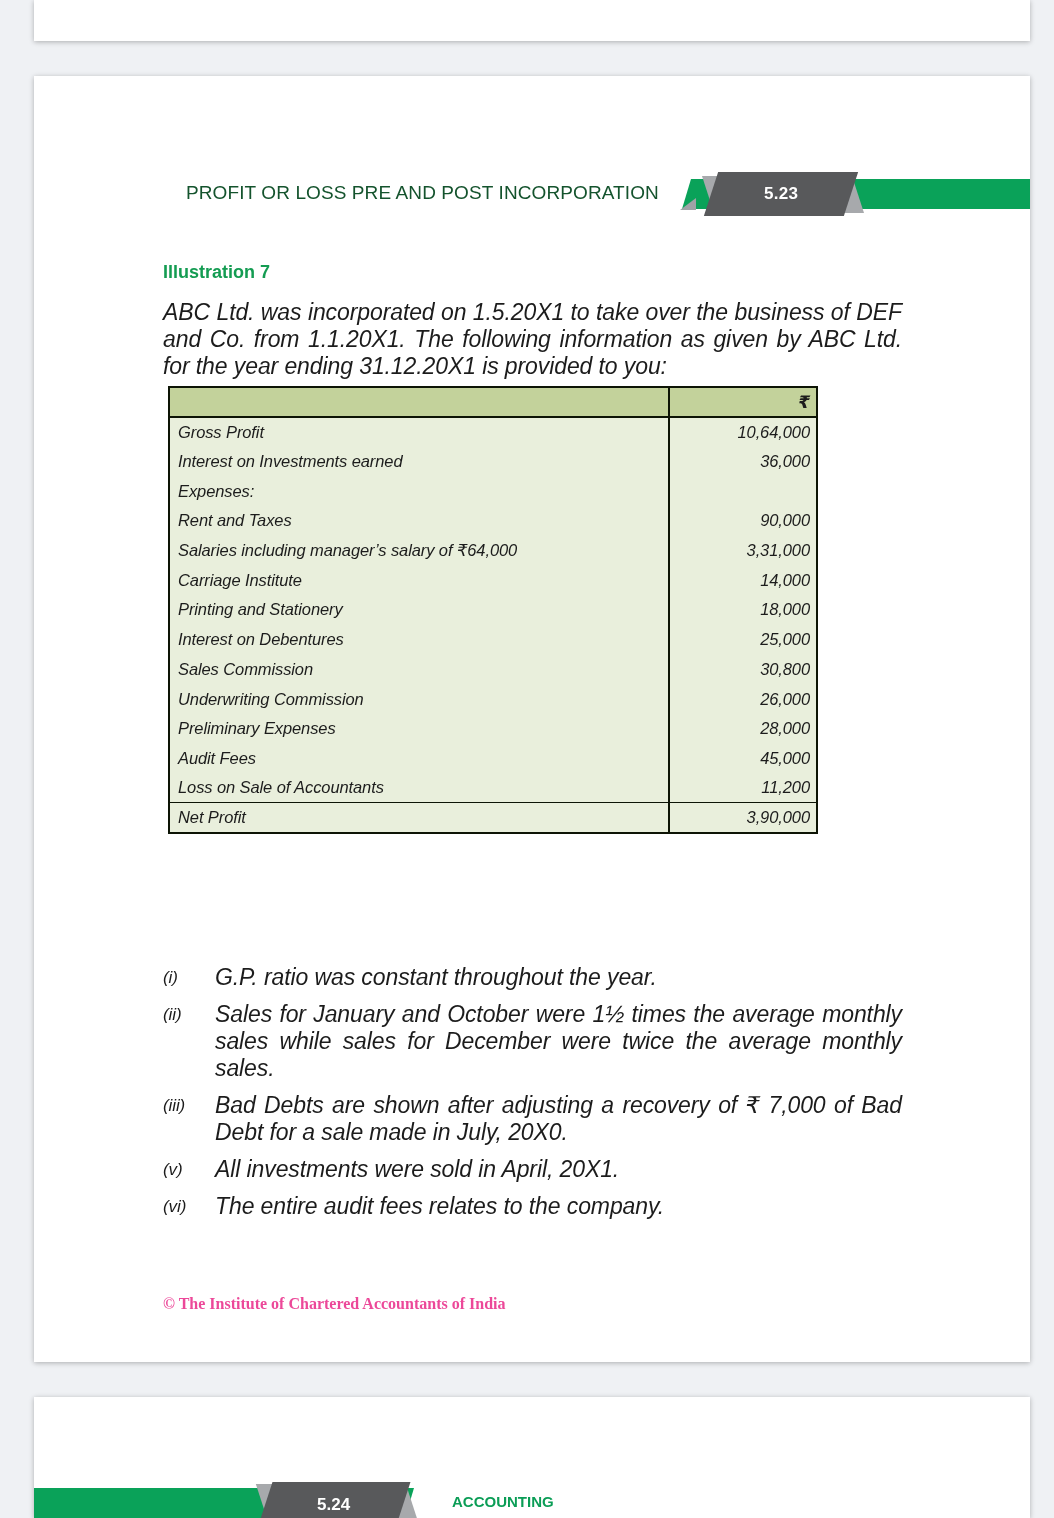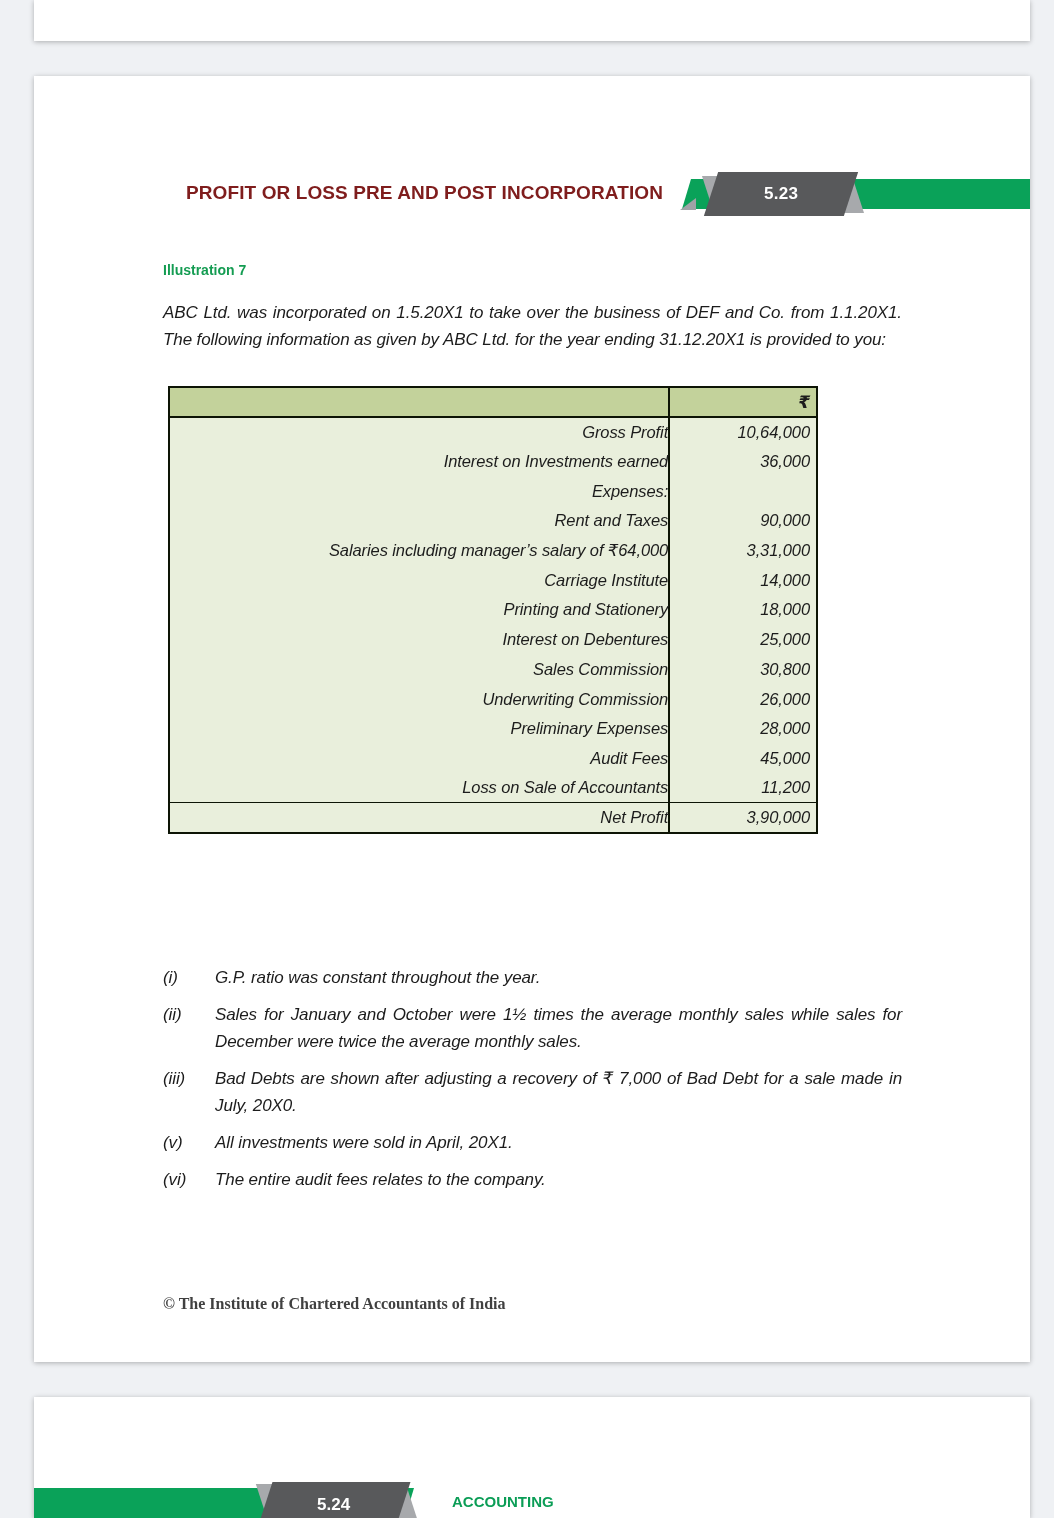--- a/index.html
+++ b/index.html
@@ -38,64 +38,64 @@
     position:absolute; left:677px; top:96px; width:140px; height:44px;
     background:#58595b; transform:skewX(-18deg);
     display:flex; align-items:center; justify-content:center;
   }
   .badge > span {
     transform:skewX(18deg); color:#ffffff; font-weight:bold; font-size:17px;
     letter-spacing:0.3px;
   }
   .chapter-title {
     position:absolute; left:152px; top:106px;
-    font-size:19px; font-weight:bold; color:#7f1d1d; letter-spacing:0.1px;
+    font-size:19px; font-weight:normal; color:#14532d; letter-spacing:0.1px;
   }
 
   
   .illustration-heading {
     position:absolute; left:129px; top:186px;
-    font-size:14px; font-weight:bold; color:#149c52;
+    font-size:18px; font-weight:bold; color:#149c52;
   }
   .doc-text {
-    font-style:italic; font-size:17px; line-height:27px;
+    font-style:italic; font-size:23px; line-height:27px;
     text-align:justify; letter-spacing:-0.1px;
   }
   .intro      { position:absolute; left:129px; top:223px; width:739px; }
   .prepare    { position:absolute; left:129px; top:798px; width:739px; }
 
   
   .fin-table {
     position:absolute; left:134px; top:310px; width:650px;
     border-collapse:collapse; table-layout:fixed;
     font-style:italic; font-size:16.5px; letter-spacing:-0.1px;
   }
   .fin-table th, .fin-table td { font-weight:normal; }
   .fin-table thead th {
     background:#c3d29b; height:30px;
     border-bottom:2px solid #0d1405;
   }
   .fin-table tbody td { background:#e9efdc; height:29.7px; }
-  .fin-table .c1 { width:460px; padding-left:8px;  text-align:right;  }
+  .fin-table .c1 { width:460px; padding-left:8px;  text-align:left;  }
   .fin-table .c2 { width:136px; padding-right:6px; text-align:right; border-left:2px solid #0d1405; }
   .fin-table { border:2px solid #0d1405; }
   .fin-table thead .c2 { font-weight:bold; font-style:italic; font-size:17px; }
   .fin-table tbody tr:last-child td { border-top:1.5px solid #0d1405; }
 
   
   .notes { position:absolute; left:129px; top:888px; width:739px; }
   .note  { display:flex; margin-bottom:10px; }
   .note .num { flex:0 0 52px; font-style:italic; font-size:17px; line-height:27px; }
   .note .txt { flex:1; }
 
   
   .copyright {
     position:absolute; left:129px; top:1219px;
     font-family:"Liberation Serif","DejaVu Serif",serif;
-    font-weight:bold; font-size:16px; color:#404040;
+    font-weight:bold; font-size:16px; color:#ec4899;
   }
 
   
   .np-band {
     position:absolute; left:0; top:91px; width:380px; height:40px;
     background:#0aa259;
     clip-path:polygon(0 0, 100% 0, calc(100% - 12px) 100%, 0 100%);
   }
   .np-badge-shadow {
     position:absolute; left:228px; top:87px; width:150px; height:38px;

